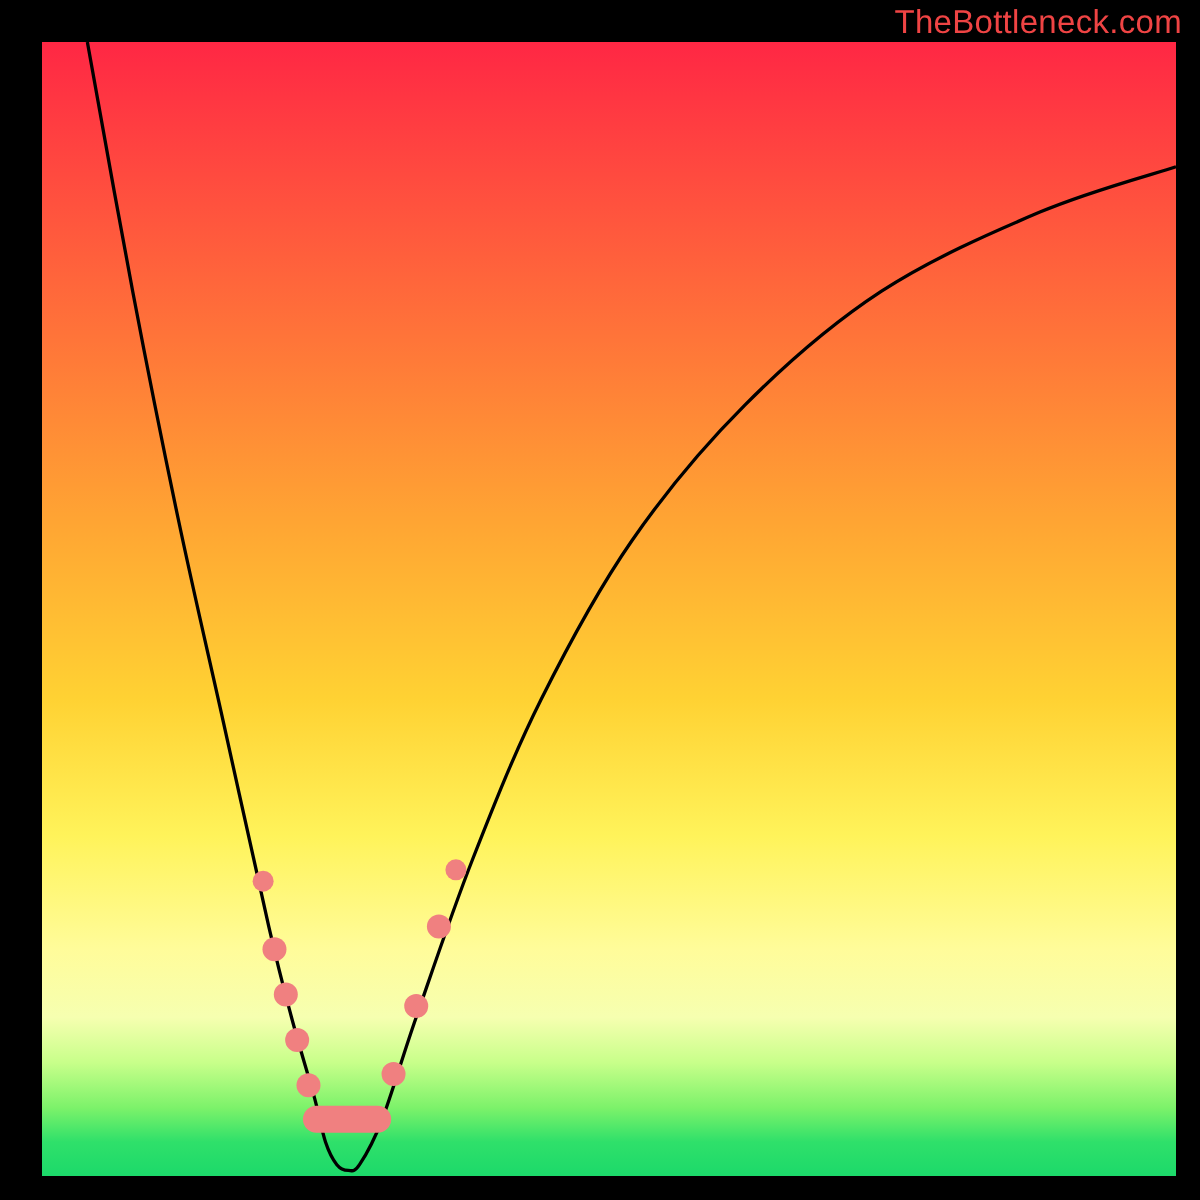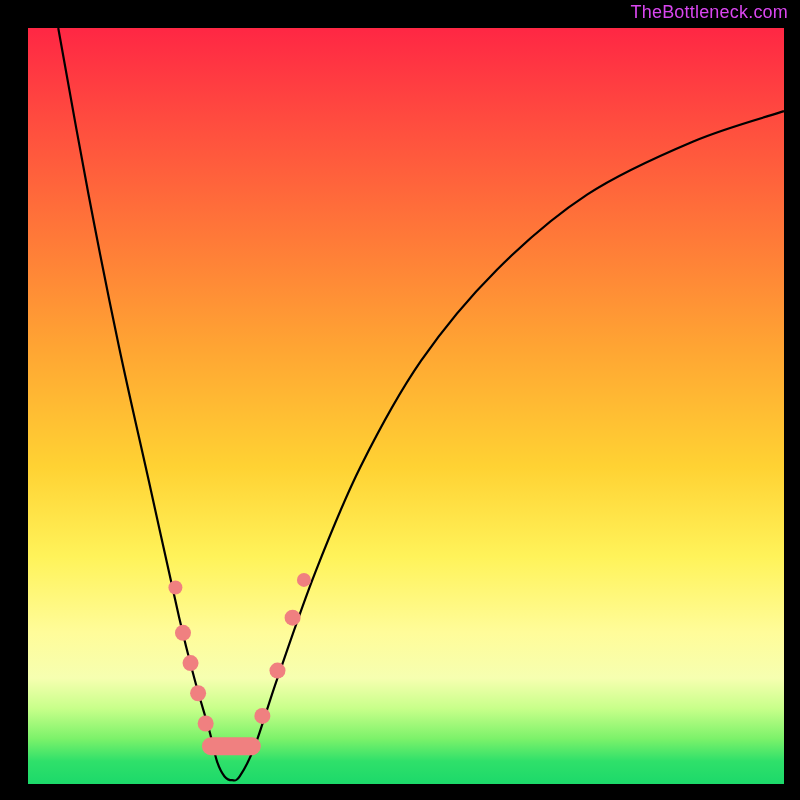--- a/index.html
+++ b/index.html
@@ -37,22 +37,22 @@
       #c8ff8a 90%,
       #7cf26a 94%,
       #2fe06a 97%,
       #1cd96a 100%
     );
   }
   .watermark {
     position: absolute;
     top: 2px;
     right: 12px;
-    color: #d946ef;
-    font-size: 18px;
+    color: #ef4444;
+    font-size: 22px;
     font-weight: 400;
     letter-spacing: 0.2px;
     z-index: 10;
     user-select: none;
   }
   svg.curve-layer {
     position: absolute;
     left: 0;
     top: 0;
     width: 756px;

